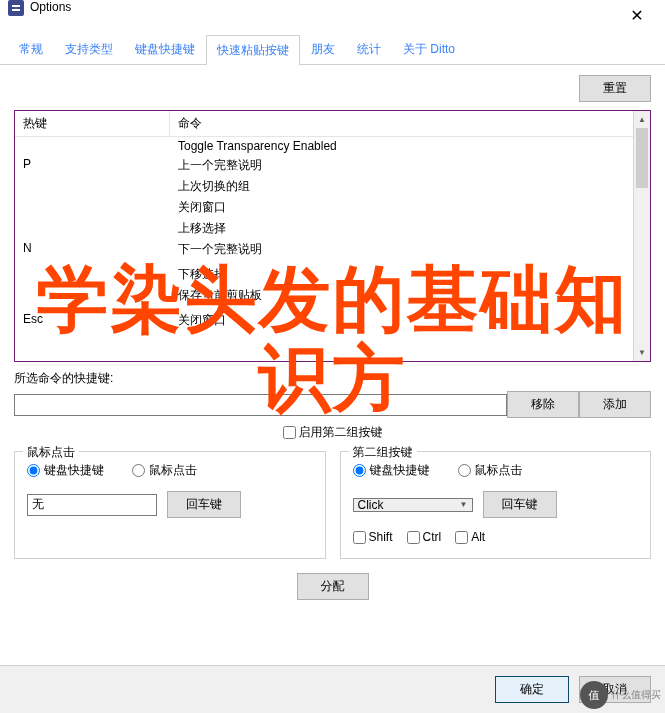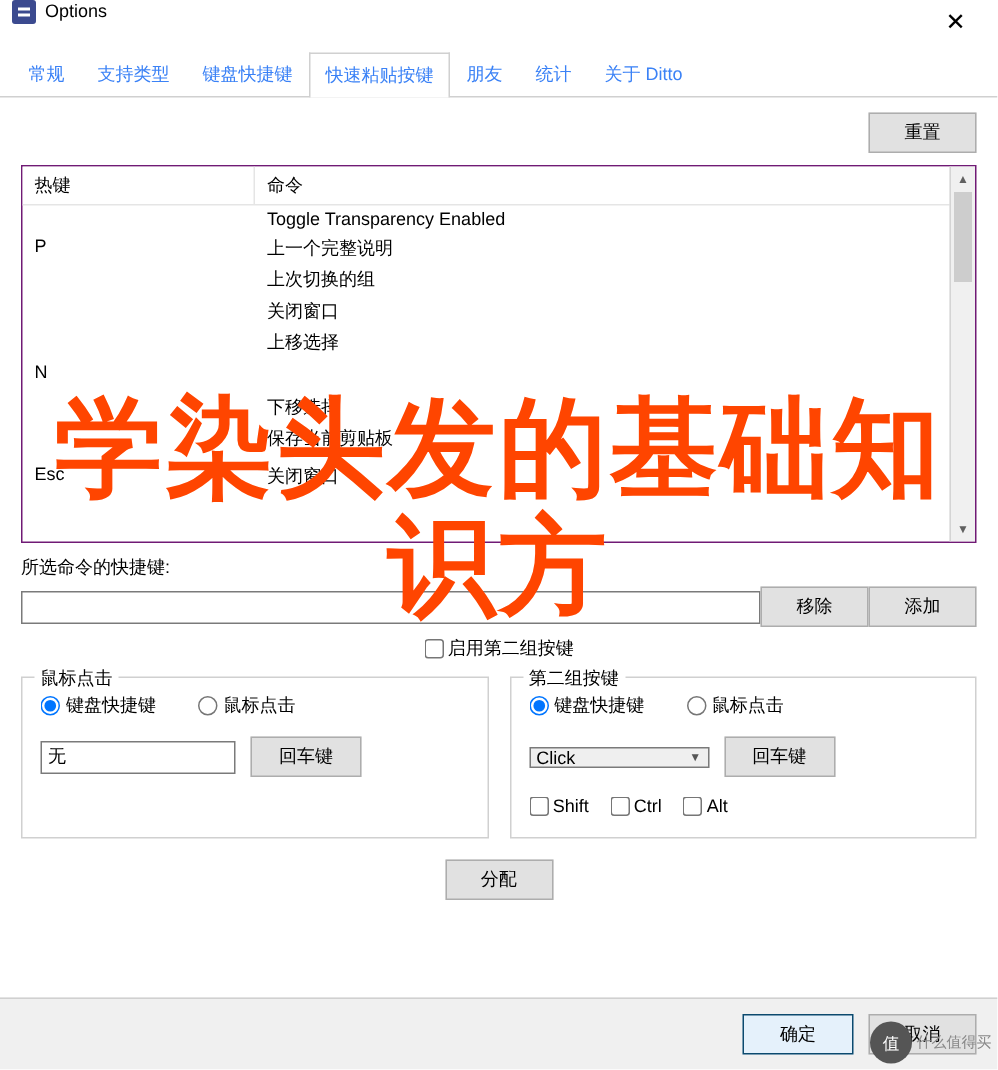--- a/index.html
+++ b/index.html
@@ -101,20 +101,21 @@
       <div class="tr">
           <div class="td1"></div>
           <div class="td2">关闭窗口</div>
         </div>
       <div class="tr">
           <div class="td1"></div>
           <div class="td2">上移选择</div>
         </div>
       <div class="tr">
           <div class="td1">N</div>
+          <div class="td2">下一个完整说明</div>
         </div>
       <div class="tr">
           <div class="td1"></div>
         </div>
       <div class="tr">
           <div class="td1"></div>
           <div class="td2">下移选择</div>
         </div>
       <div class="tr">
           <div class="td1"></div>

